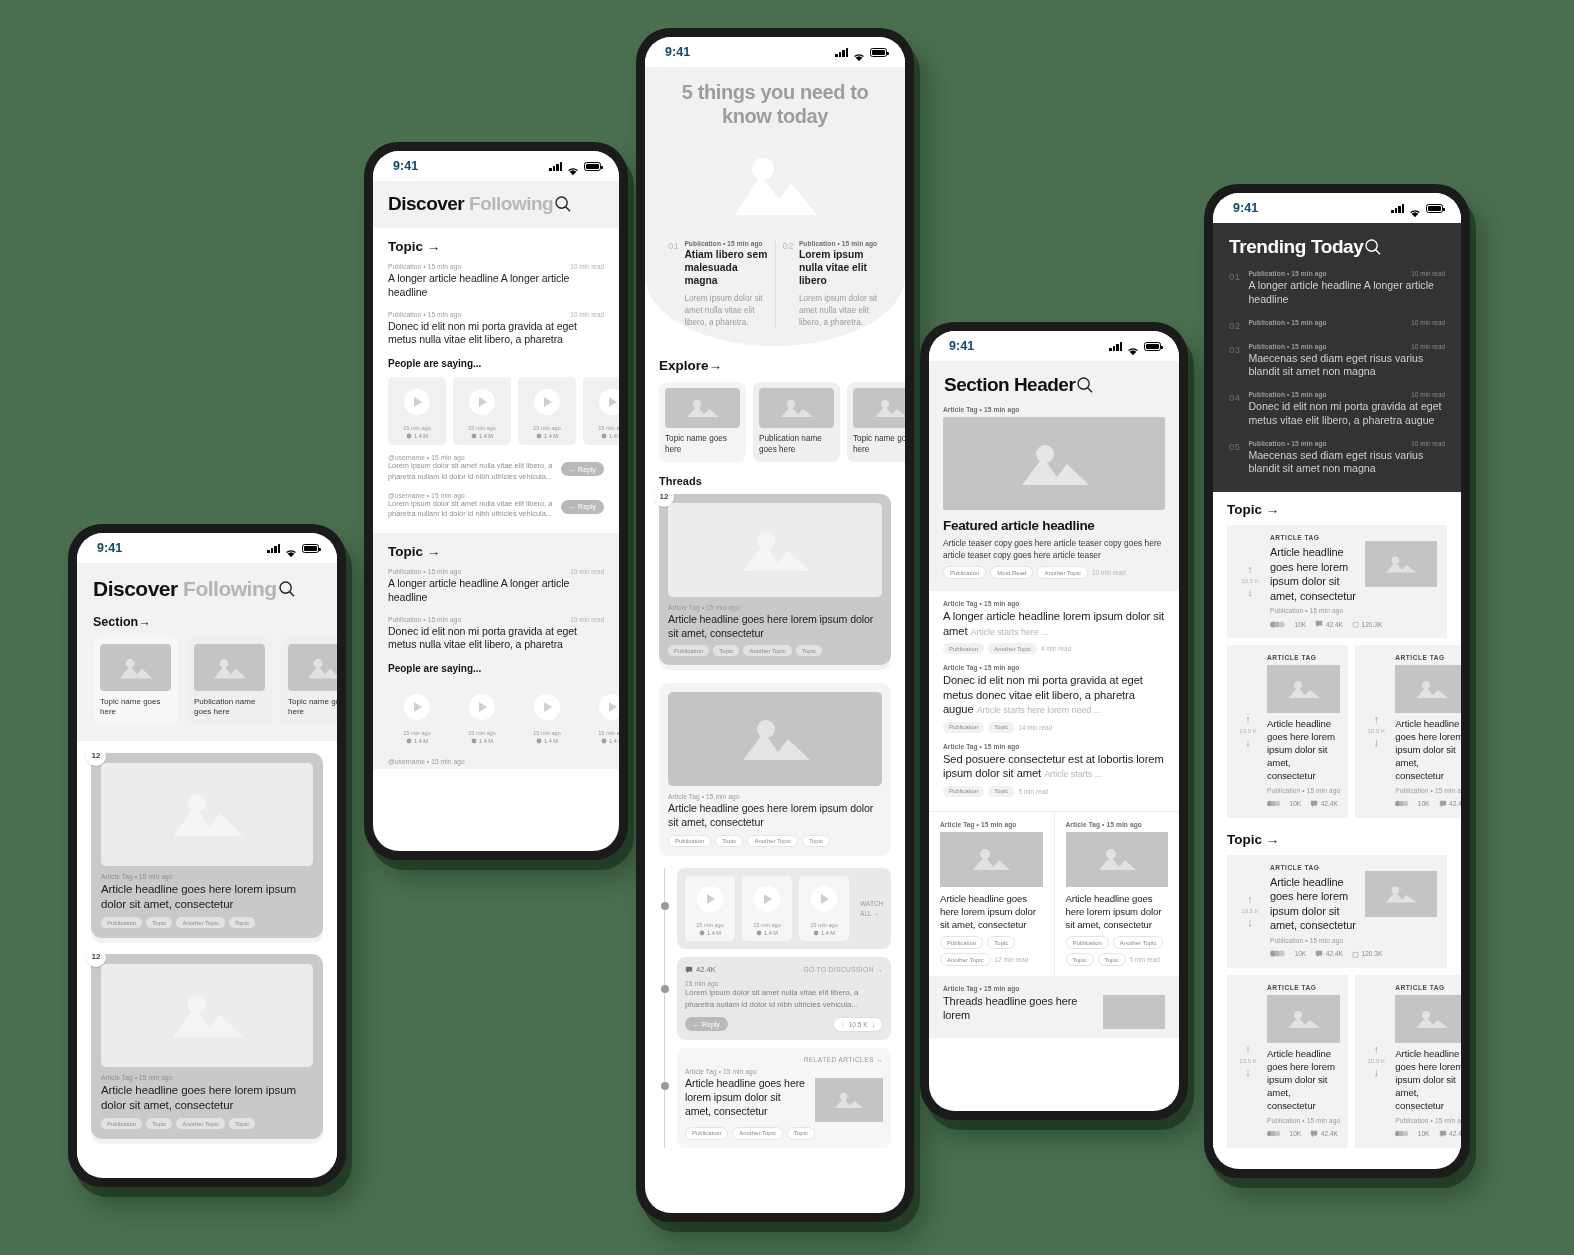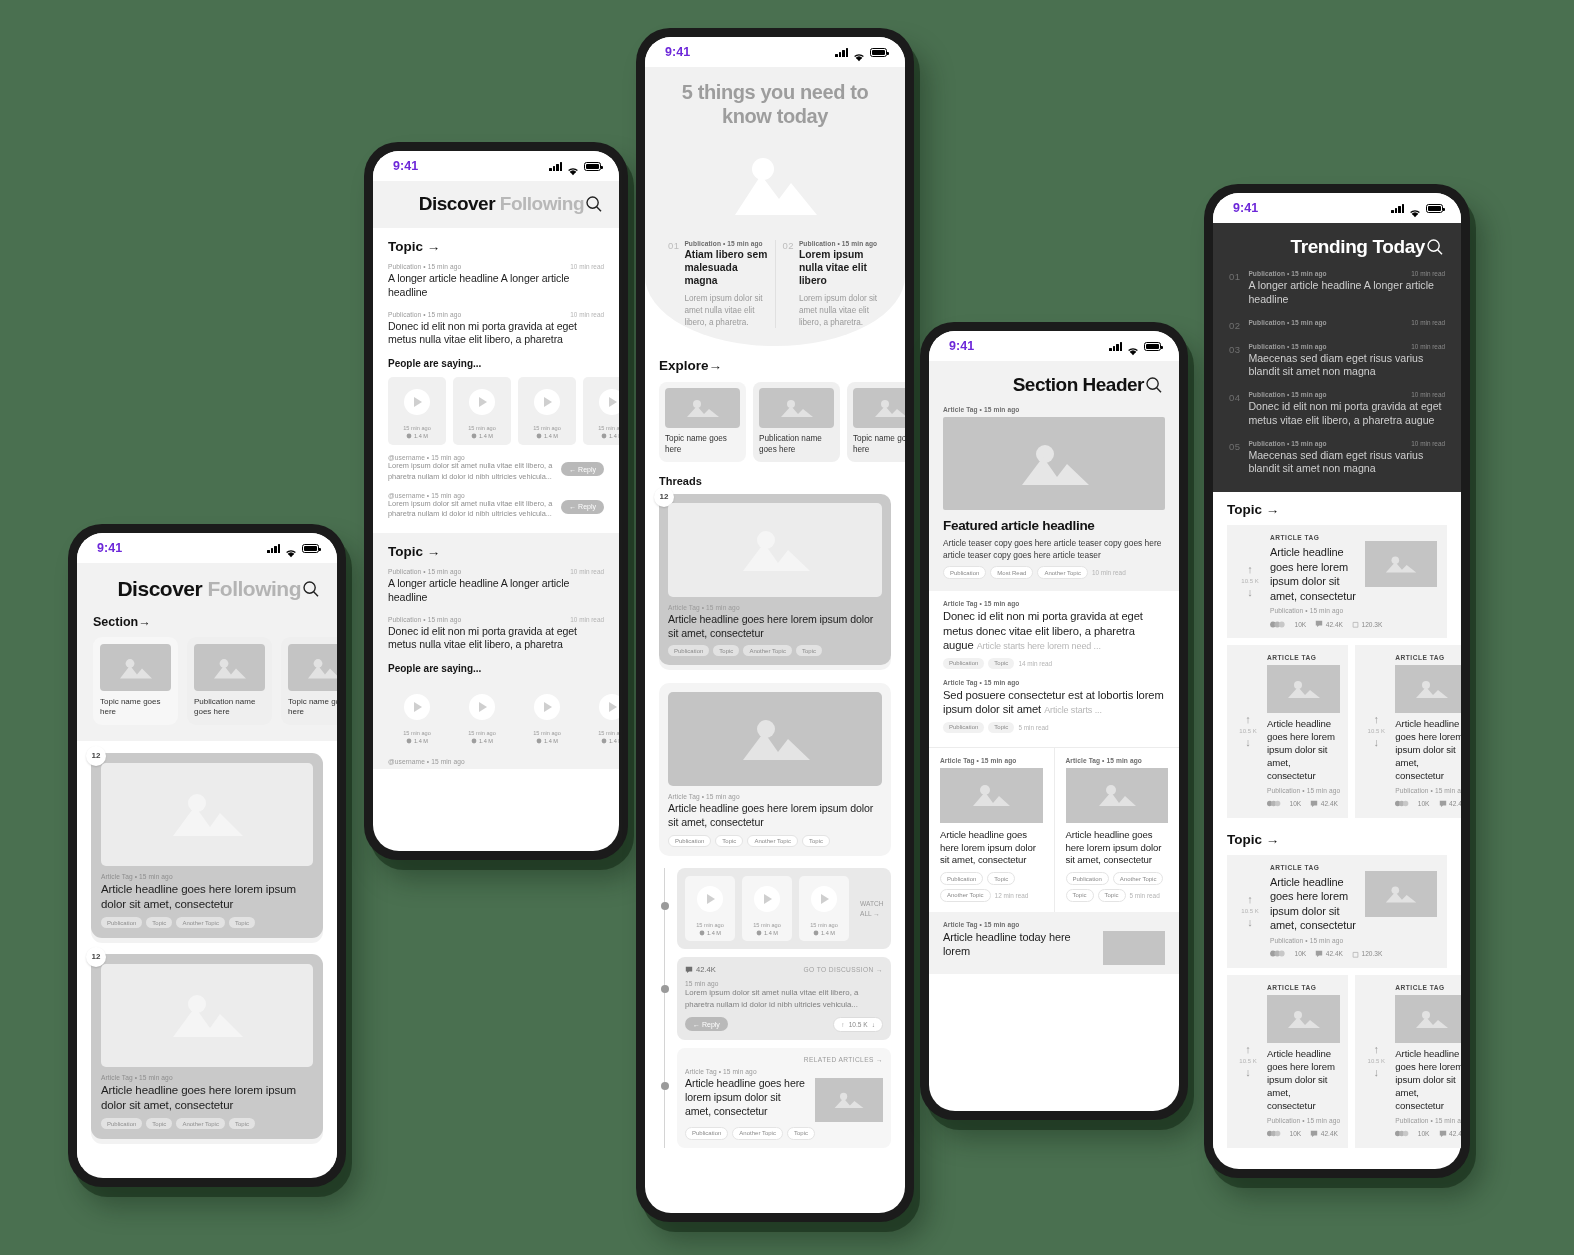--- a/index.html
+++ b/index.html
@@ -27,37 +27,37 @@
     position: relative;
   }
   .scroll { width: 100%; height: 100%; overflow: hidden; }
 
   
   .statusbar {
     height: 30px; display: flex; align-items: center;
     justify-content: space-between; padding: 0 18px 0 20px;
     background: #fff; position: relative; z-index: 5;
   }
-  .sb-time { font-size: 12.5px; font-weight: 700; color: #6d28d9; letter-spacing: .1px; }
+  .sb-time { font-size: 12.5px; font-weight: 700; color: #0c4a6e; letter-spacing: .1px; }
   .sb-icons { display: flex; align-items: center; gap: 5px; }
   .bars { display: flex; align-items: flex-end; gap: 1.3px; height: 9px; }
   .bars i { display: block; width: 2.2px; background: #000; border-radius: .6px; }
   .bars i:nth-child(1){height:3px}.bars i:nth-child(2){height:5px}
   .bars i:nth-child(3){height:7px}.bars i:nth-child(4){height:9px}
   .wifi { width: 12px; height: 9px; position: relative; }
   .batt { width: 17px; height: 9px; border: 1.3px solid #000; border-radius: 2.6px; position: relative; }
   .batt::after { content:''; position:absolute; left:1px; top:1px; bottom:1px; right:1px; background:#000; border-radius:1px; }
   .batt::before { content:''; position:absolute; right:-3px; top:3px; width:1.6px; height:3px; background:#000; border-radius:0 1px 1px 0;}
 
   
   .ph-img { background: #c4c4c4; position: relative; overflow:hidden; }
   .ph-img svg { position:absolute; left:50%; top:50%; transform: translate(-50%,-50%); }
   .srch { width:20px; height:20px; position:relative; flex:0 0 auto; }
 
-  .hdr-row { display:flex; align-items:center; justify-content:flex-end; }
+  .hdr-row { display:flex; align-items:center; justify-content:flex-start; }
   .sect-arrow { font-size: 13.5px; font-weight:700; color:#111; }
 
   .meta { font-size:6.6px; color:#9a9a9a; letter-spacing:.1px; white-space:nowrap; }
   .read { font-size:6.4px; color:#b4b4b4; }
   .headline { color:#1d1d1d; letter-spacing:-0.1px; }
   .chips { display:flex; gap:4px; flex-wrap:wrap; margin-top:5px; }
   .chip {
     font-size:6px; color:#8a8a8a; background:#f1f1f1;
     border-radius:20px; padding:2.4px 6px; white-space:nowrap; line-height:1;
   }
@@ -758,20 +758,29 @@
           <span class="chip outline">Publication</span>
           <span class="chip outline">Most Read</span>
           <span class="chip outline">Another Topic</span>
           <span class="read">10 min read</span>
         </div>
       </div>
 
       <div class="p4-list">
         <div class="p4-art">
           <div class="meta" style="color:#6e6e6e;font-weight:700">Article Tag • 15 min ago</div>
+          <div class="headline"><span>A longer article headline lorem ipsum dolor sit amet</span> <span class="teaser">Article  starts here ...</span></div>
+          <div class="chips" style="align-items:center">
+            <span class="chip">Publication</span>
+            <span class="chip">Another Topic</span>
+            <span class="read">4 min read</span>
+          </div>
+        </div>
+        <div class="p4-art">
+          <div class="meta" style="color:#6e6e6e;font-weight:700">Article Tag • 15 min ago</div>
           <div class="headline"><span>Donec id elit non mi porta gravida at eget metus donec vitae elit libero, a pharetra augue</span> <span class="teaser">Article  starts here lorem need ...</span></div>
           <div class="chips" style="align-items:center">
             <span class="chip">Publication</span>
             <span class="chip">Topic</span>
             <span class="read">14 min read</span>
           </div>
         </div>
         <div class="p4-art">
           <div class="meta" style="color:#6e6e6e;font-weight:700">Article Tag • 15 min ago</div>
           <div class="headline"><span>Sed posuere consectetur est at lobortis lorem ipsum dolor sit amet</span> <span class="teaser">Article  starts ...</span></div>
@@ -815,21 +824,21 @@
             <span class="chip outline">Topic</span>
             <span class="chip outline">Topic</span>
             <span class="read">5 min read</span>
           </div>
         </div>
       </div>
 
       <div class="p4-last">
         <div style="flex:1">
           <div class="meta" style="color:#6e6e6e;font-weight:700">Article Tag • 15 min ago</div>
-          <div class="headline">Article headline today here lorem</div>
+          <div class="headline">Threads headline goes here lorem</div>
         </div>
         <div class="ph-img" style="width:62px;height:34px;flex:0 0 auto;margin-top:10px"></div>
       </div>
     </div>
    </div>
   </div>
 
   <div class="phone" id="p5">
    <div class="screen">
     <div class="statusbar">

